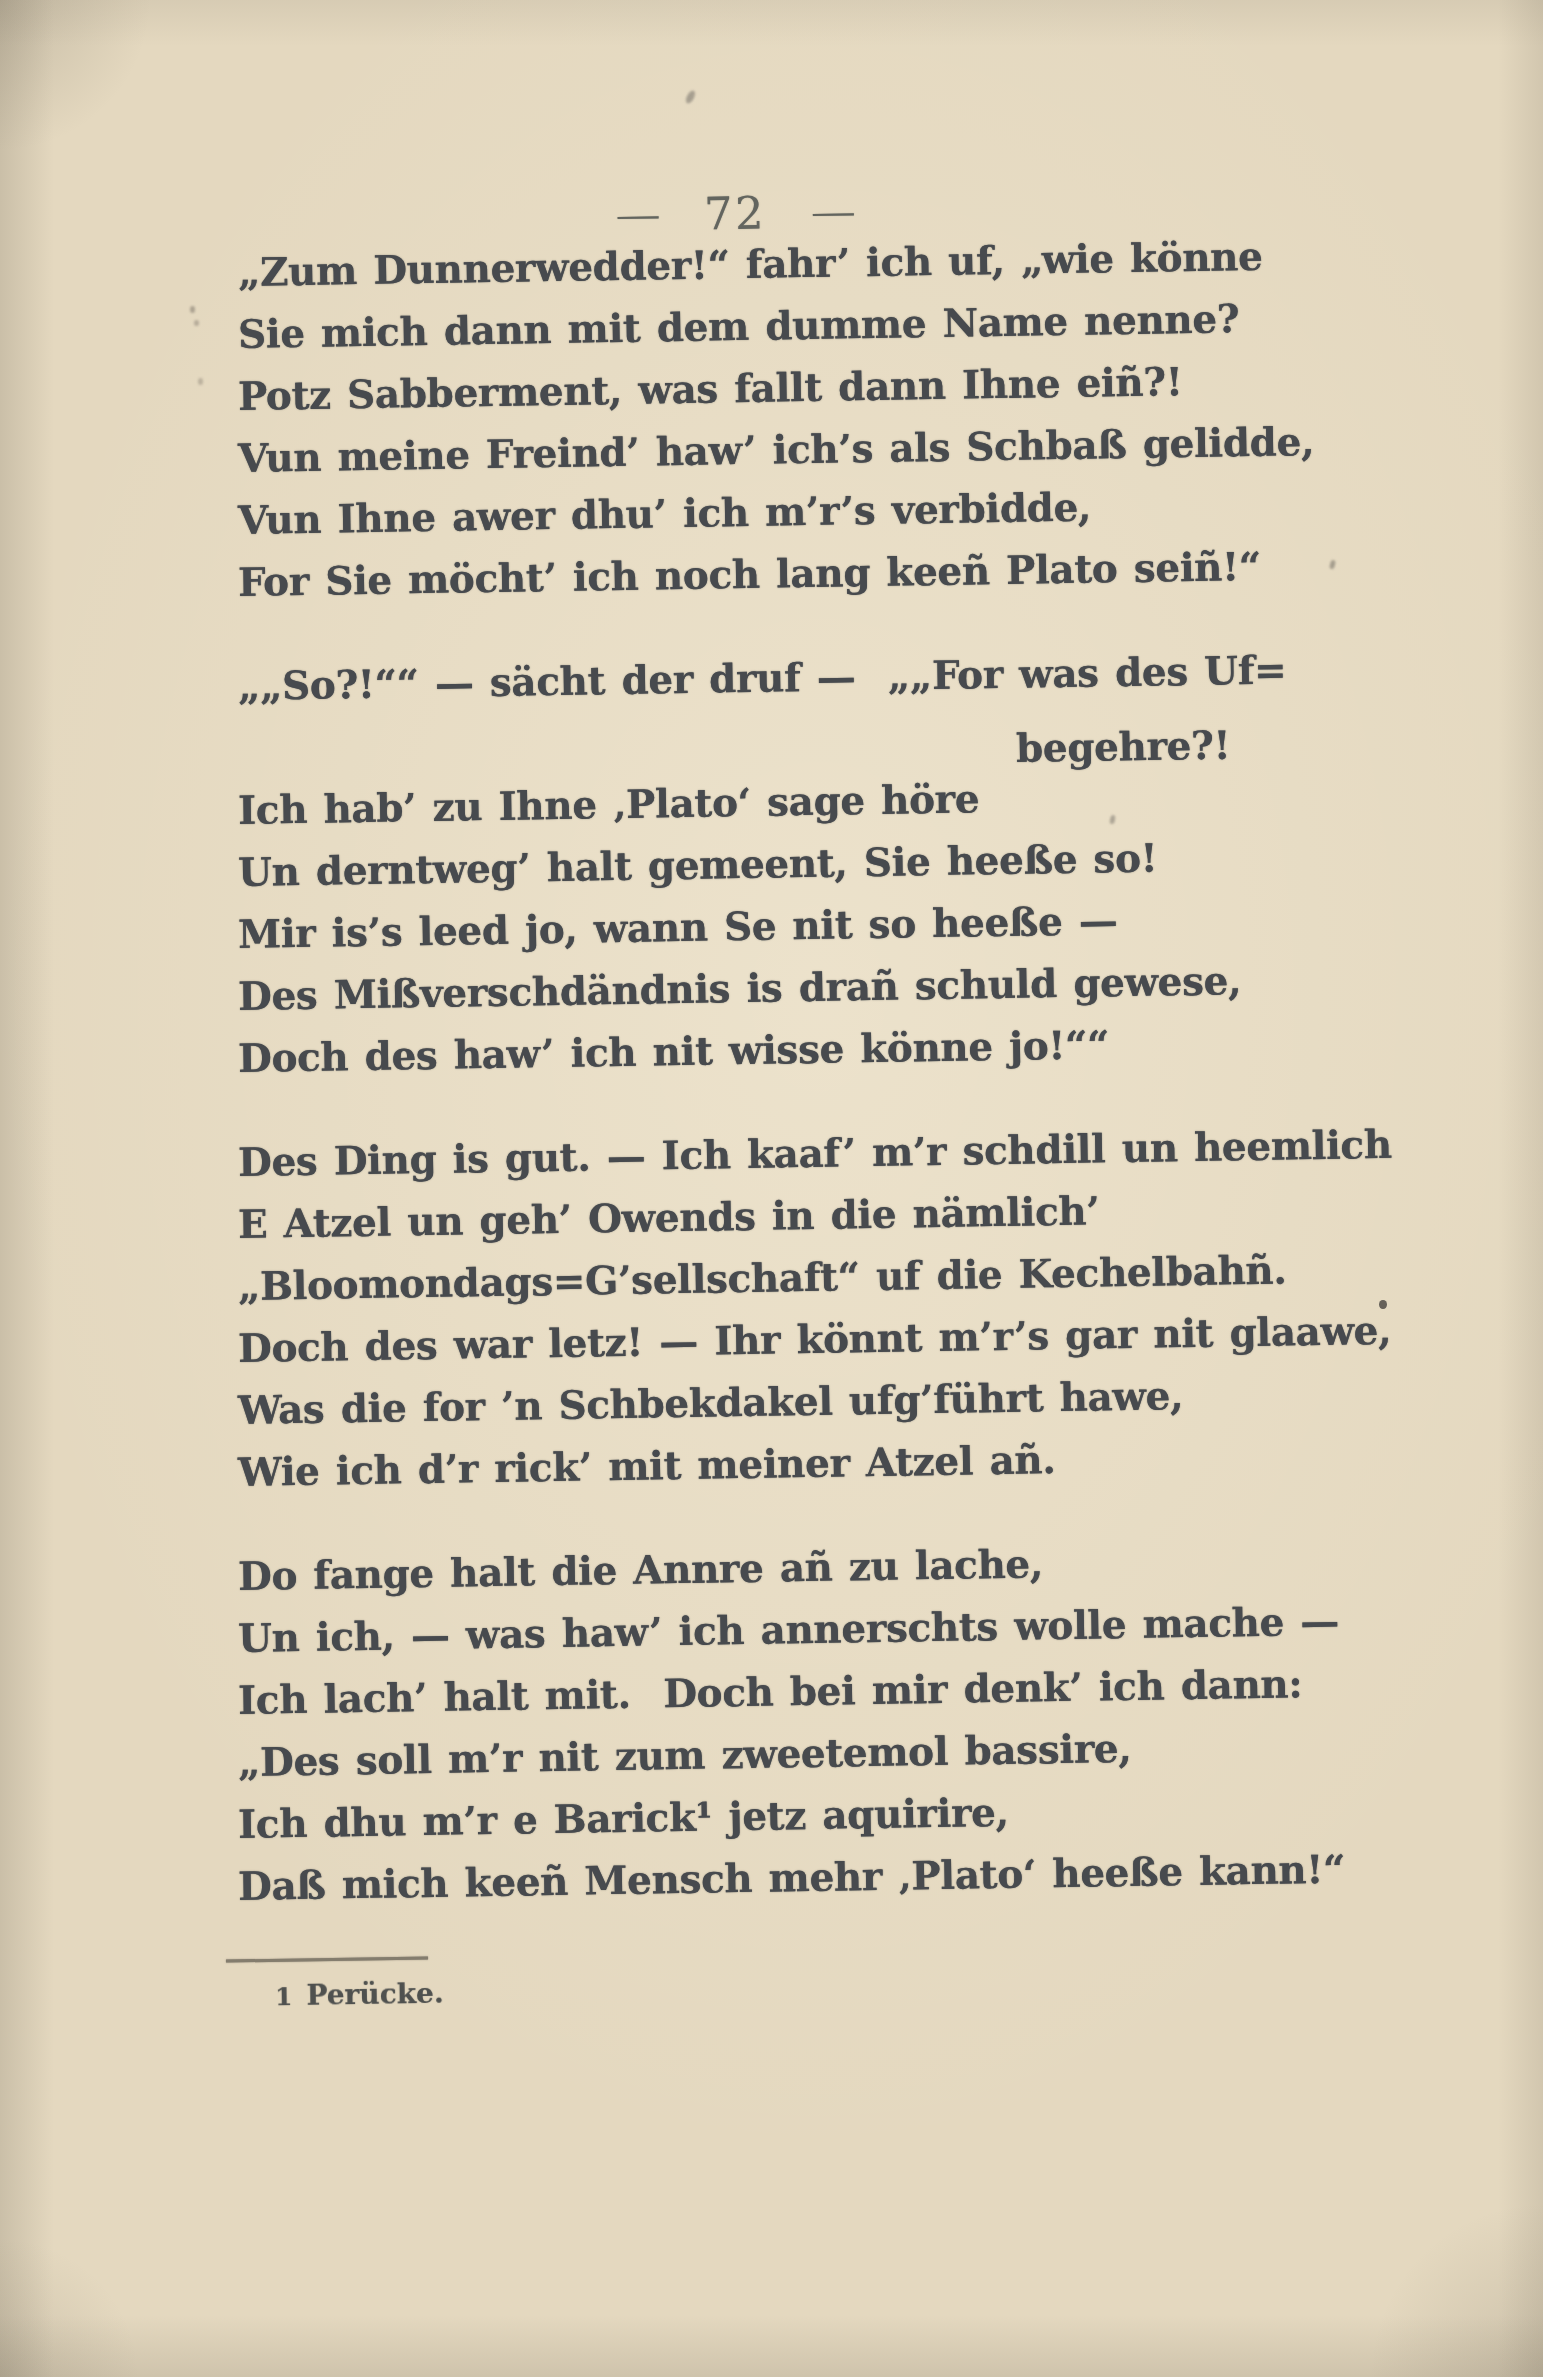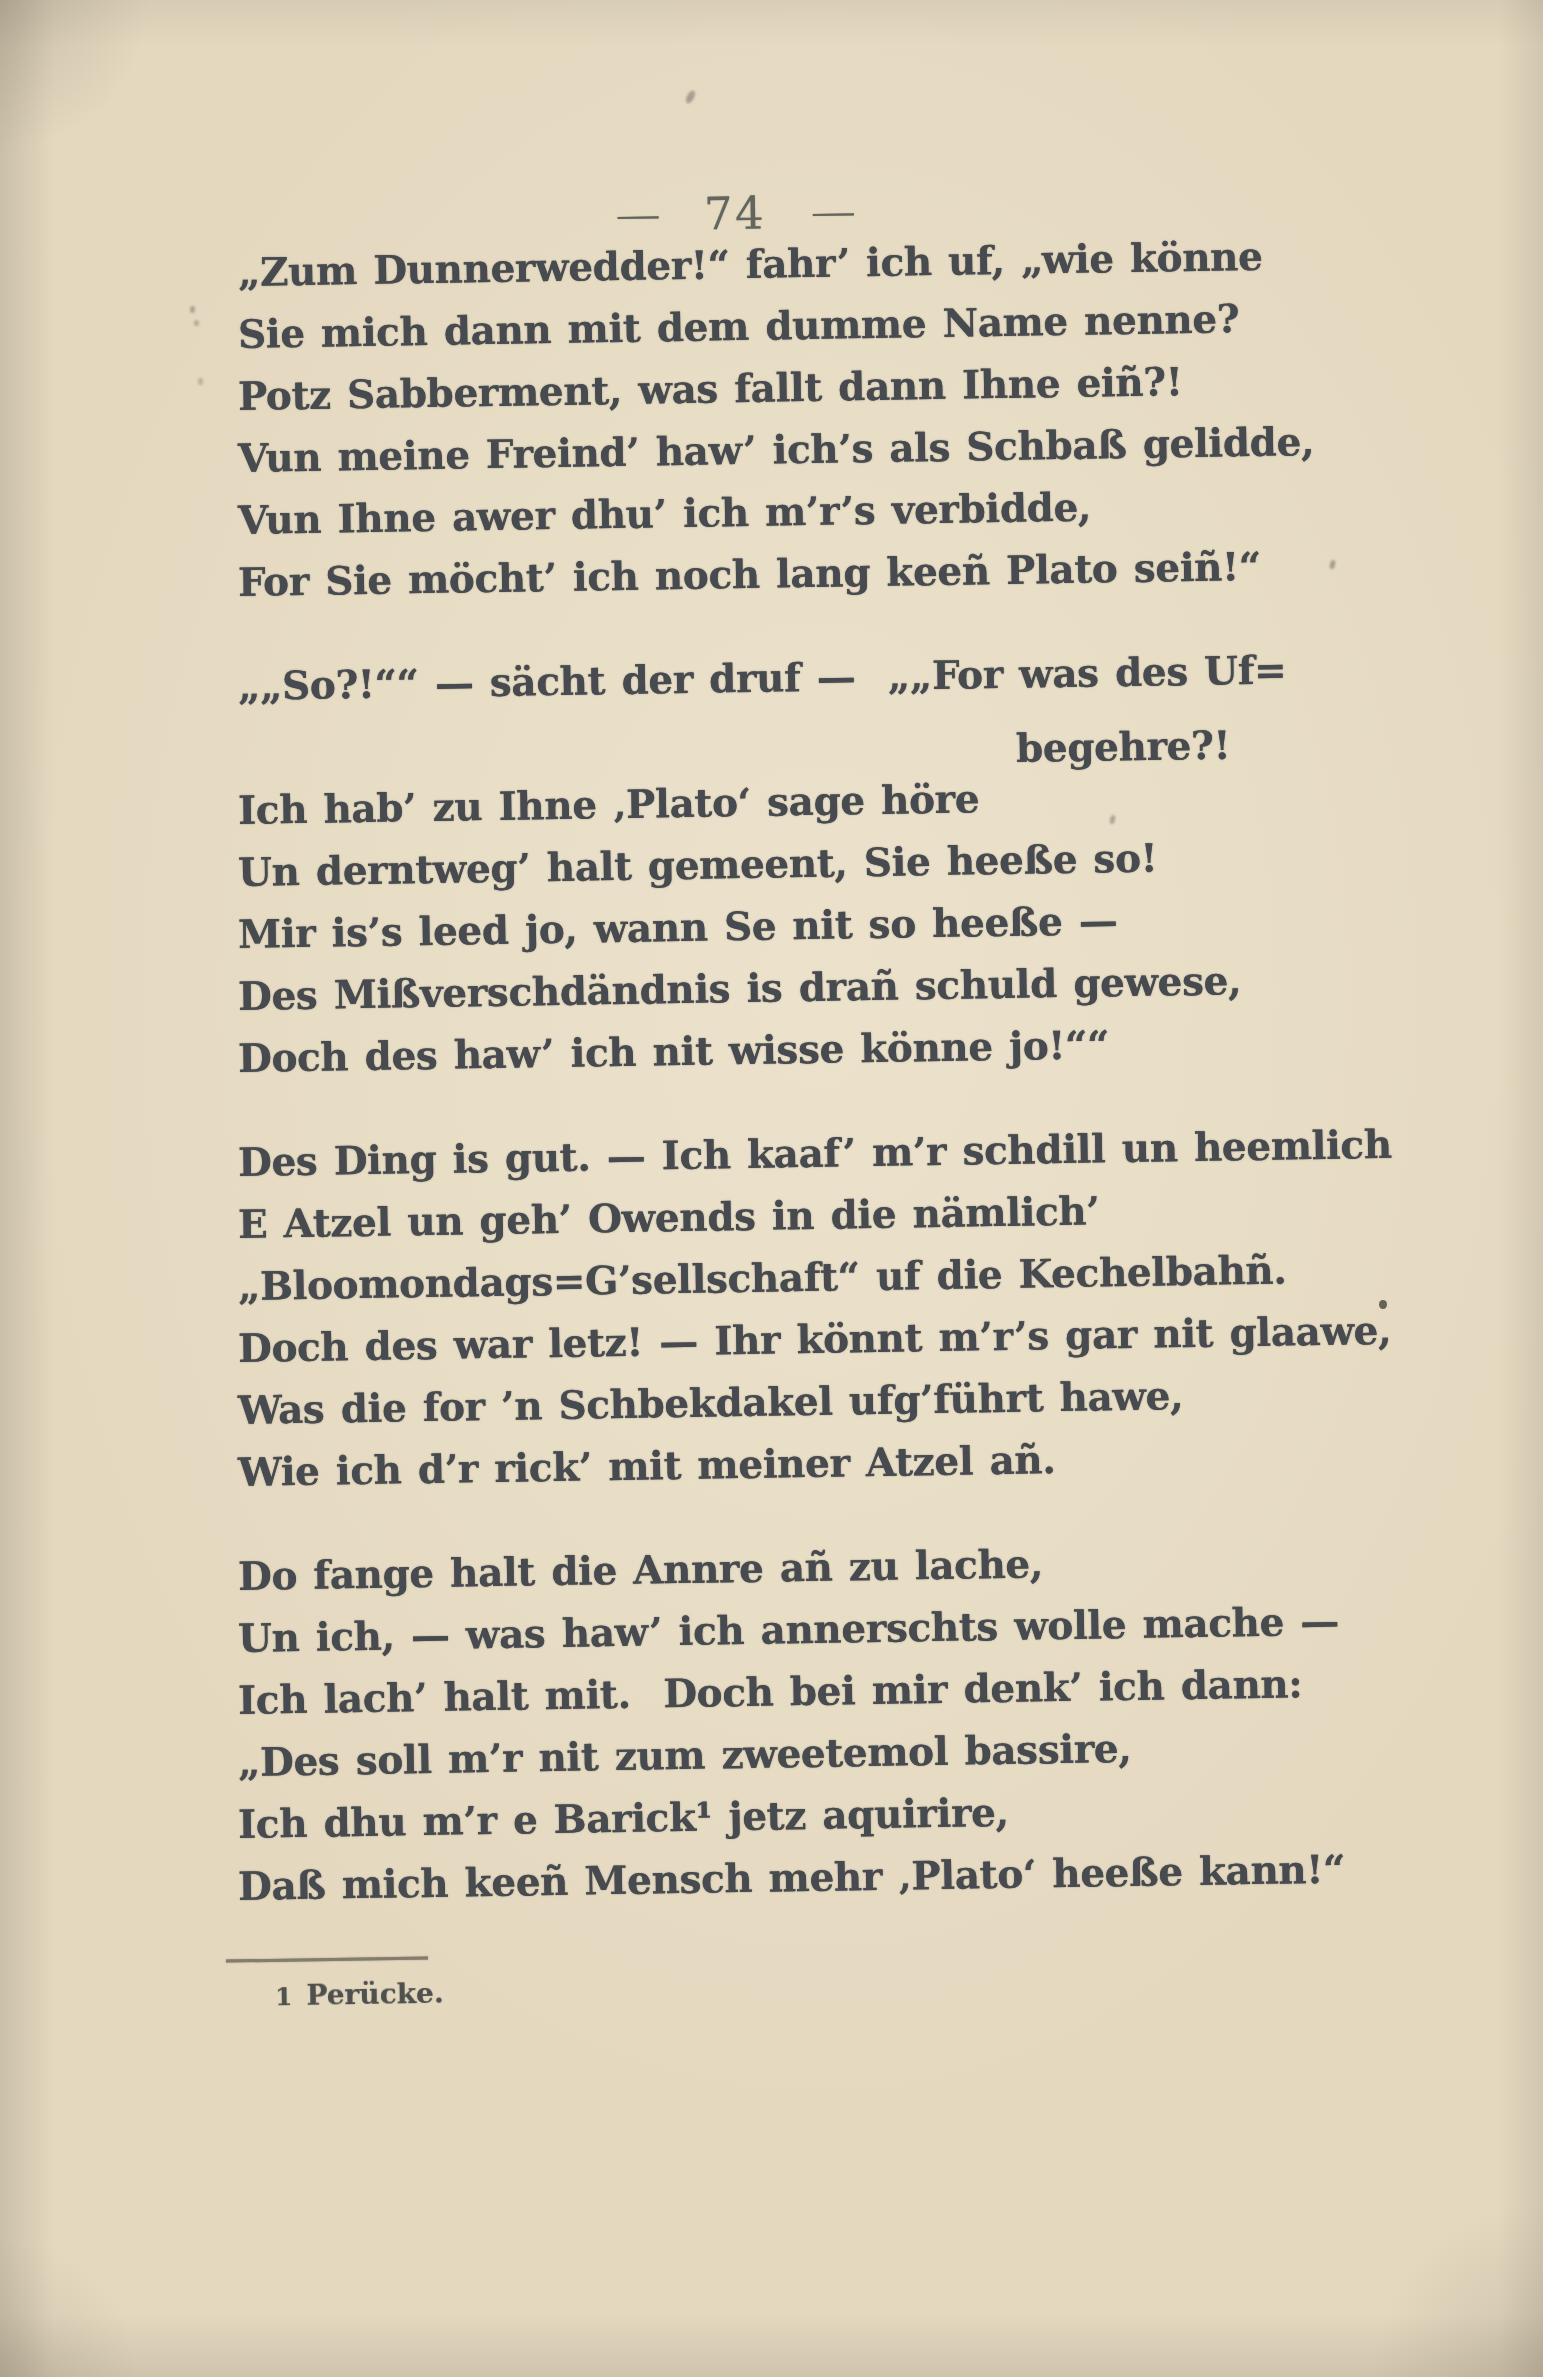--- a/index.html
+++ b/index.html
@@ -84,21 +84,21 @@
   .speck-g { left: 1110px; top: 815px; width: 4.6px; height: 9.3px;
     background: rgba(100,95,88,0.45); transform: rotate(12deg); filter: blur(0.8px); }
 </style>
 </head>
 <body>
 
 <div class="page">
 
   <div class="header">
     <span class="dash">—</span>
-    <span class="num">74</span>
+    <span class="num">72</span>
     <span class="dash">—</span>
   </div>
 
   <div class="poem">
 
     <div class="stanza">
       <p class="line">„Zum Dunnerwedder!“ fahr’ ich uf, „wie könne</p>
       <p class="line">Sie mich dann mit dem dumme Name nenne?</p>
       <p class="line">Potz Sabberment, was fallt dann Ihne eiñ?!</p>
       <p class="line">Vun meine Freind’ haw’ ich’s als Schbaß gelidde,</p>

